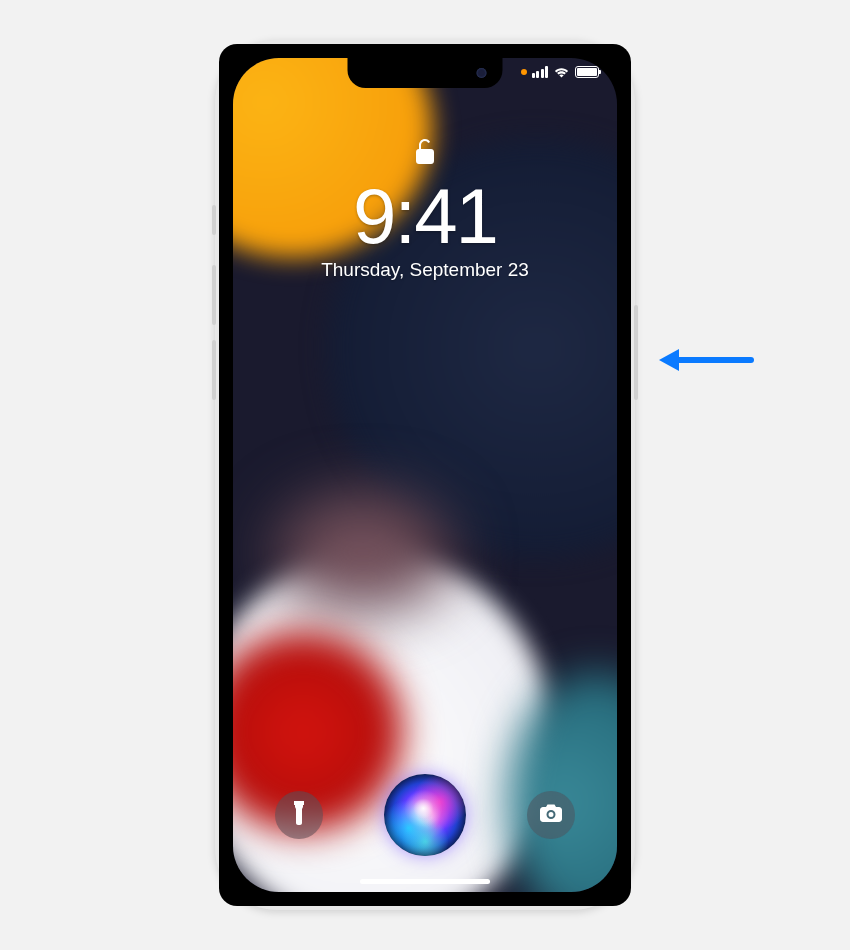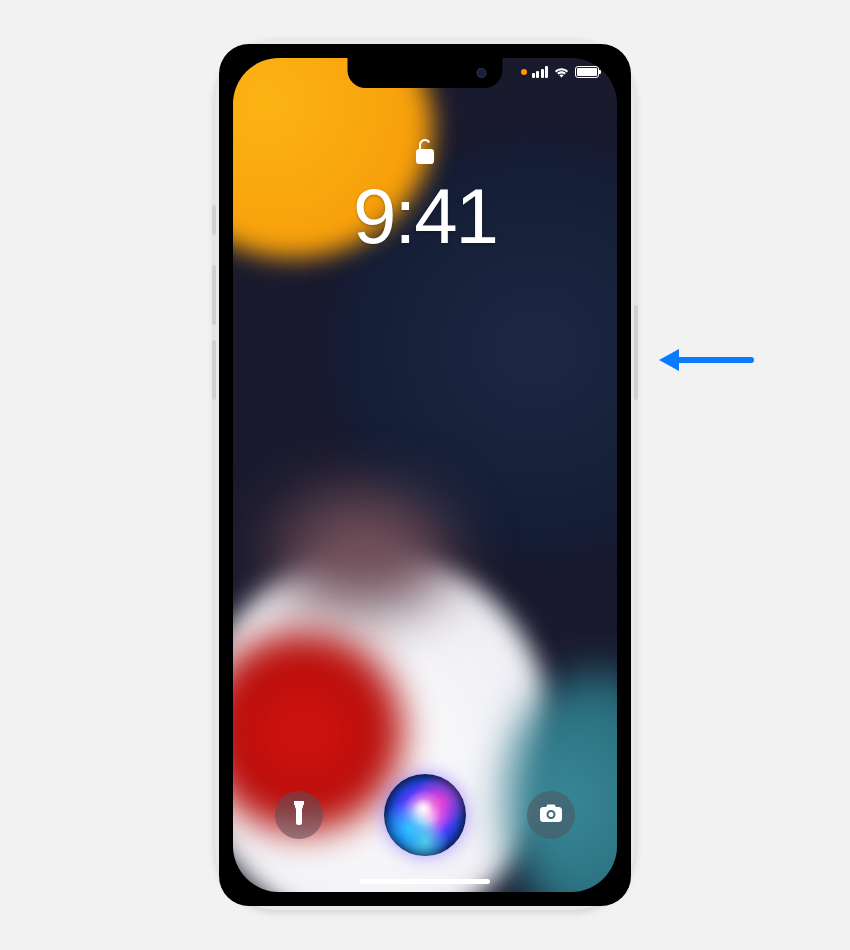--- a/index.html
+++ b/index.html
@@ -30,21 +30,21 @@
       border-radius: 62px;
       padding: 4px;
       box-shadow: 0 2px 8px rgba(0,0,0,0.15);
       position: relative;
     }
     
     .phone-frame-inner {
       width: 100%;
       height: 100%;
       background: #000;
-      border-radius: 30px;
+      border-radius: 18px;
       padding: 14px;
       position: relative;
     }
     
     
     .side-button {
       position: absolute;
       right: -3px;
       top: 265px;
       width: 4px;
@@ -408,20 +408,21 @@
           </div>
         </div>
 
         <div class="lock-content">
           <div class="lock-icon">
             <svg width="22" height="27" viewBox="0 0 20 27">
               <path fill="white" d="M4 11 L4 7 C4 3.7 6.7 1 10 1 C12.2 1 14.1 2.2 15.1 4 L13.2 4.9 C12.6 3.8 11.4 3 10 3 C7.8 3 6 4.8 6 7 L6 11 L16 11 C17.7 11 19 12.3 19 14 L19 23 C19 24.7 17.7 26 16 26 L4 26 C2.3 26 1 24.7 1 23 L1 14 C1 12.3 2.3 11 4 11 Z"></path>
             </svg>
           </div>
           <div class="time">9:41</div>
+          <div class="date">Thursday, September 23</div>
         </div>
 
         <div class="bottom-controls">
           <div class="quick-action">
             <span>
               <svg width="14" height="24" viewBox="0 0 14 24">
                 <path fill="white" d="M2 0 L12 0 L12 4 L11 4 L11 6 L10 8 L10 22 C10 23 9 24 8 24 L6 24 C5 24 4 23 4 22 L4 8 L3 6 L3 4 L2 4 Z M6 12 A1 1 0 0 0 8 12 L8 15 A1 1 0 0 0 6 15 Z"></path>
               </svg>
             </span>
           </div>

